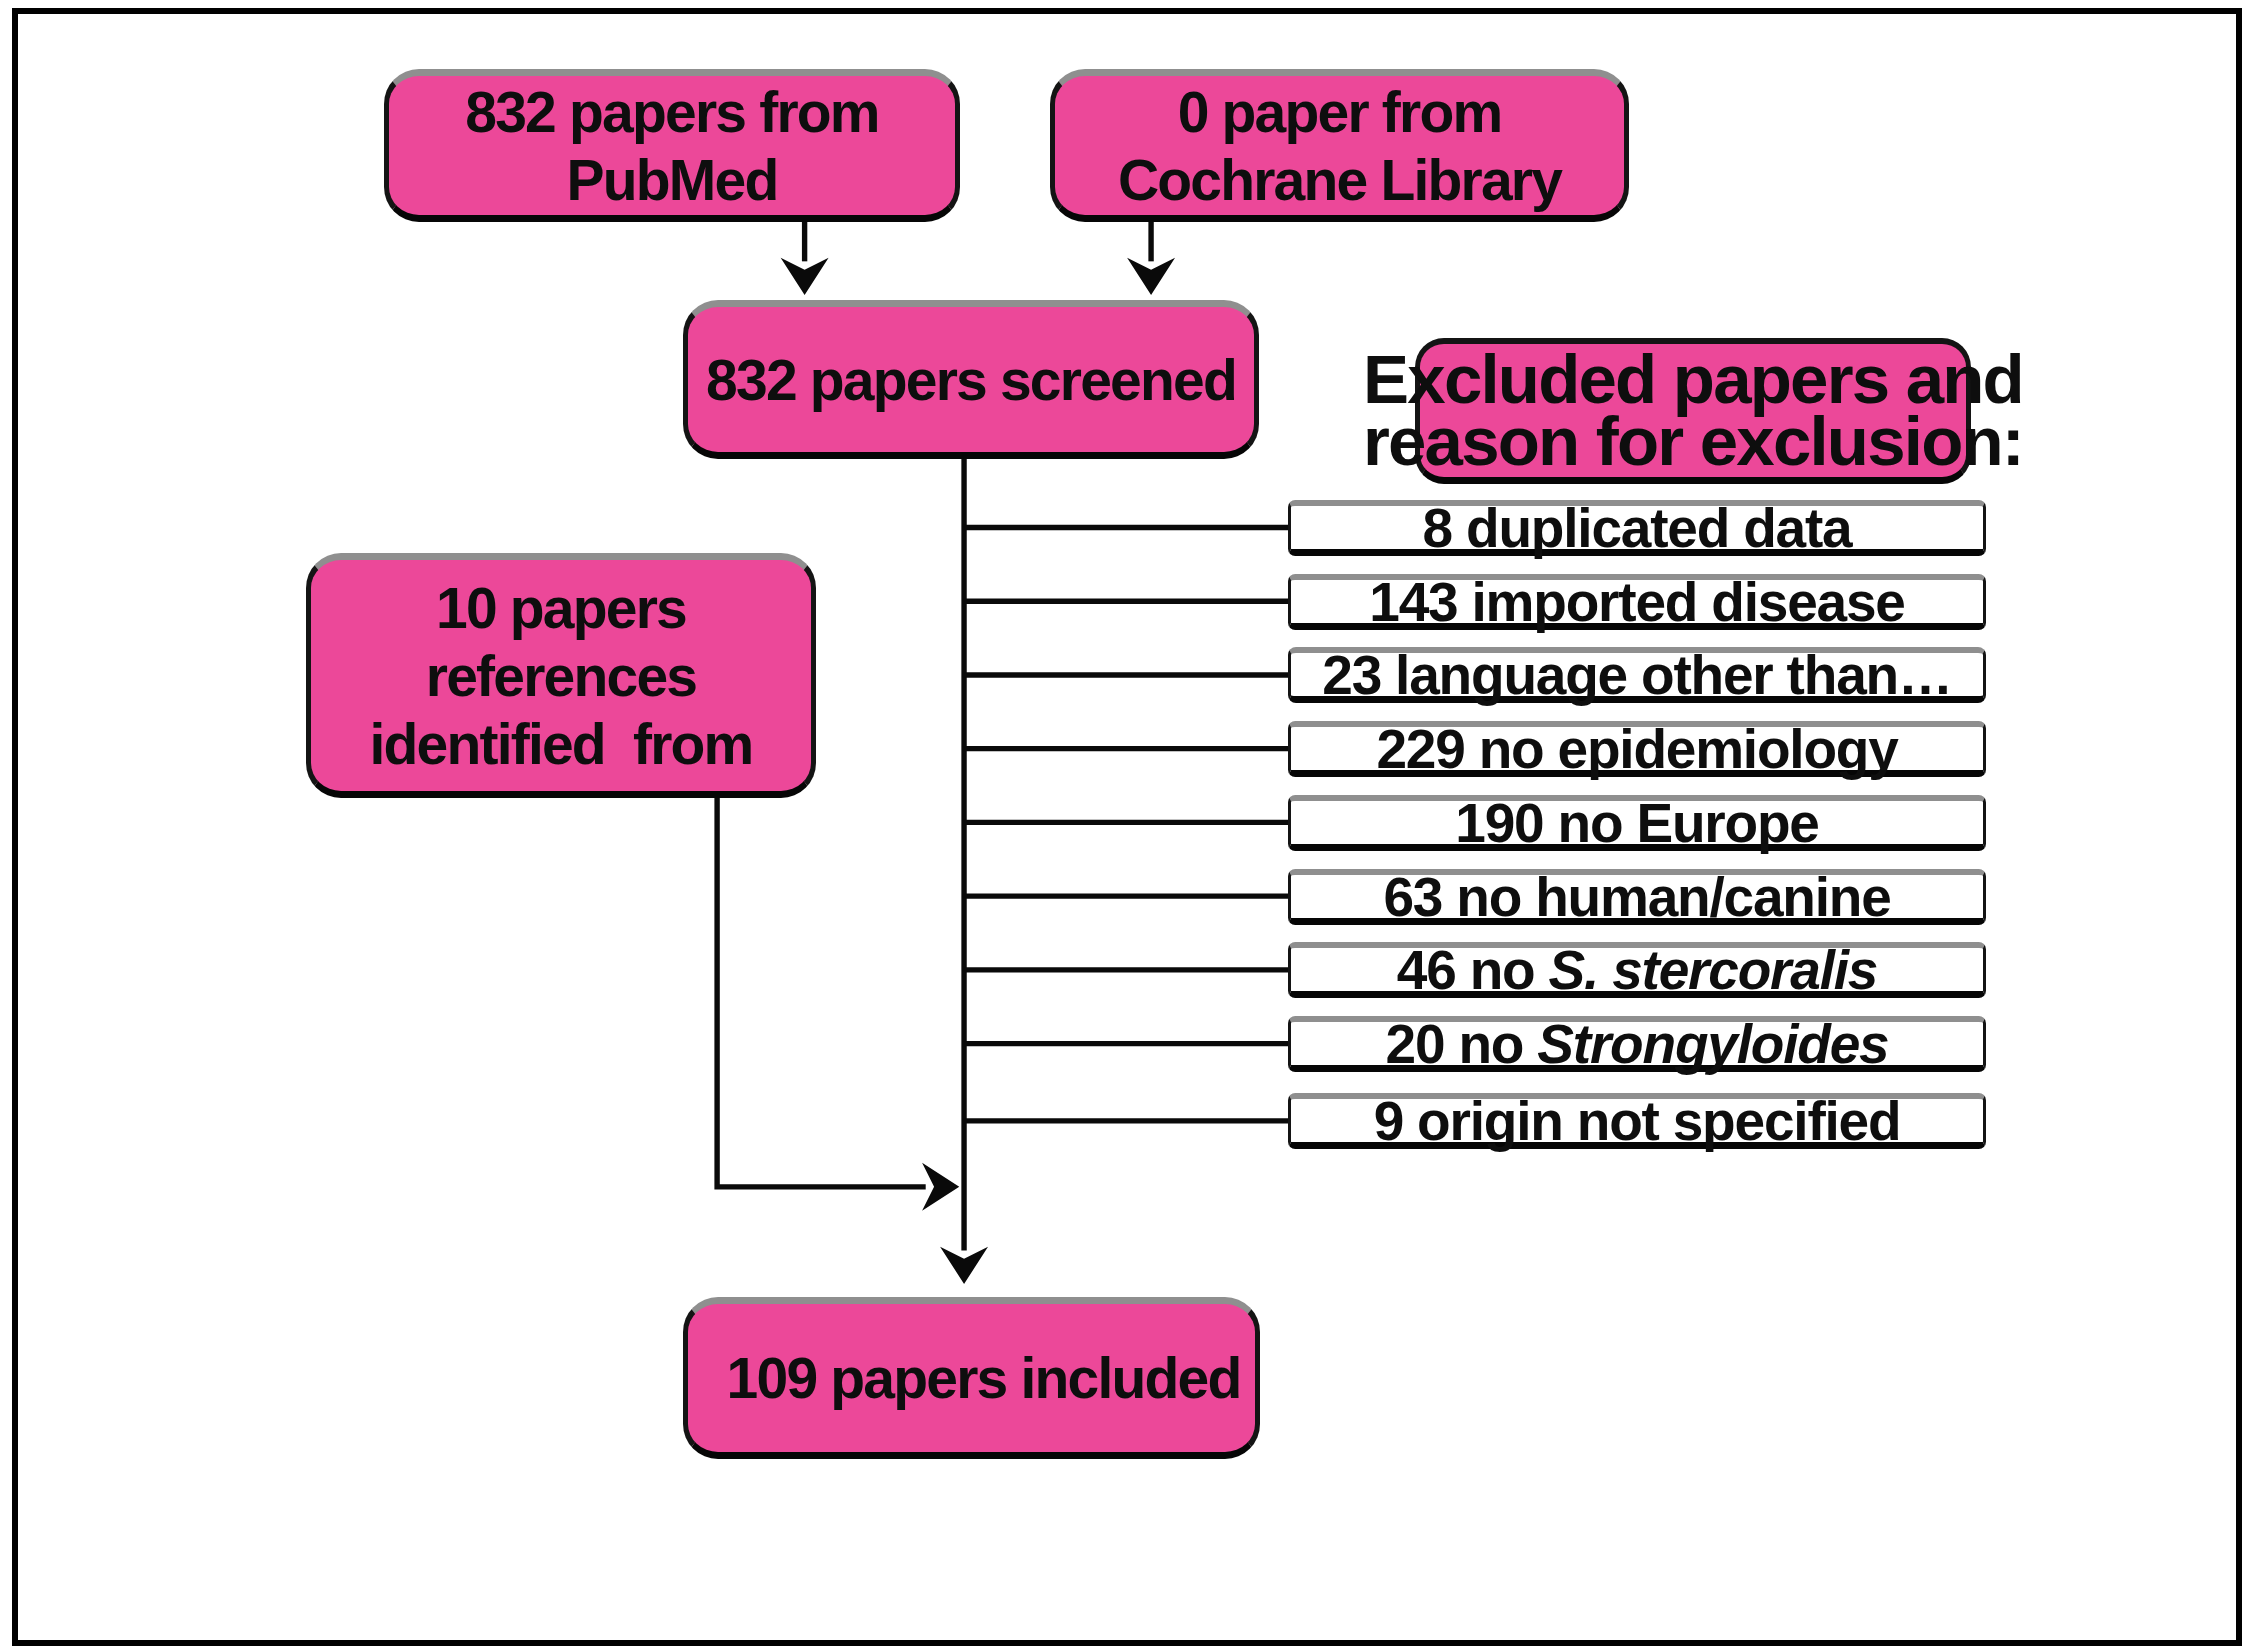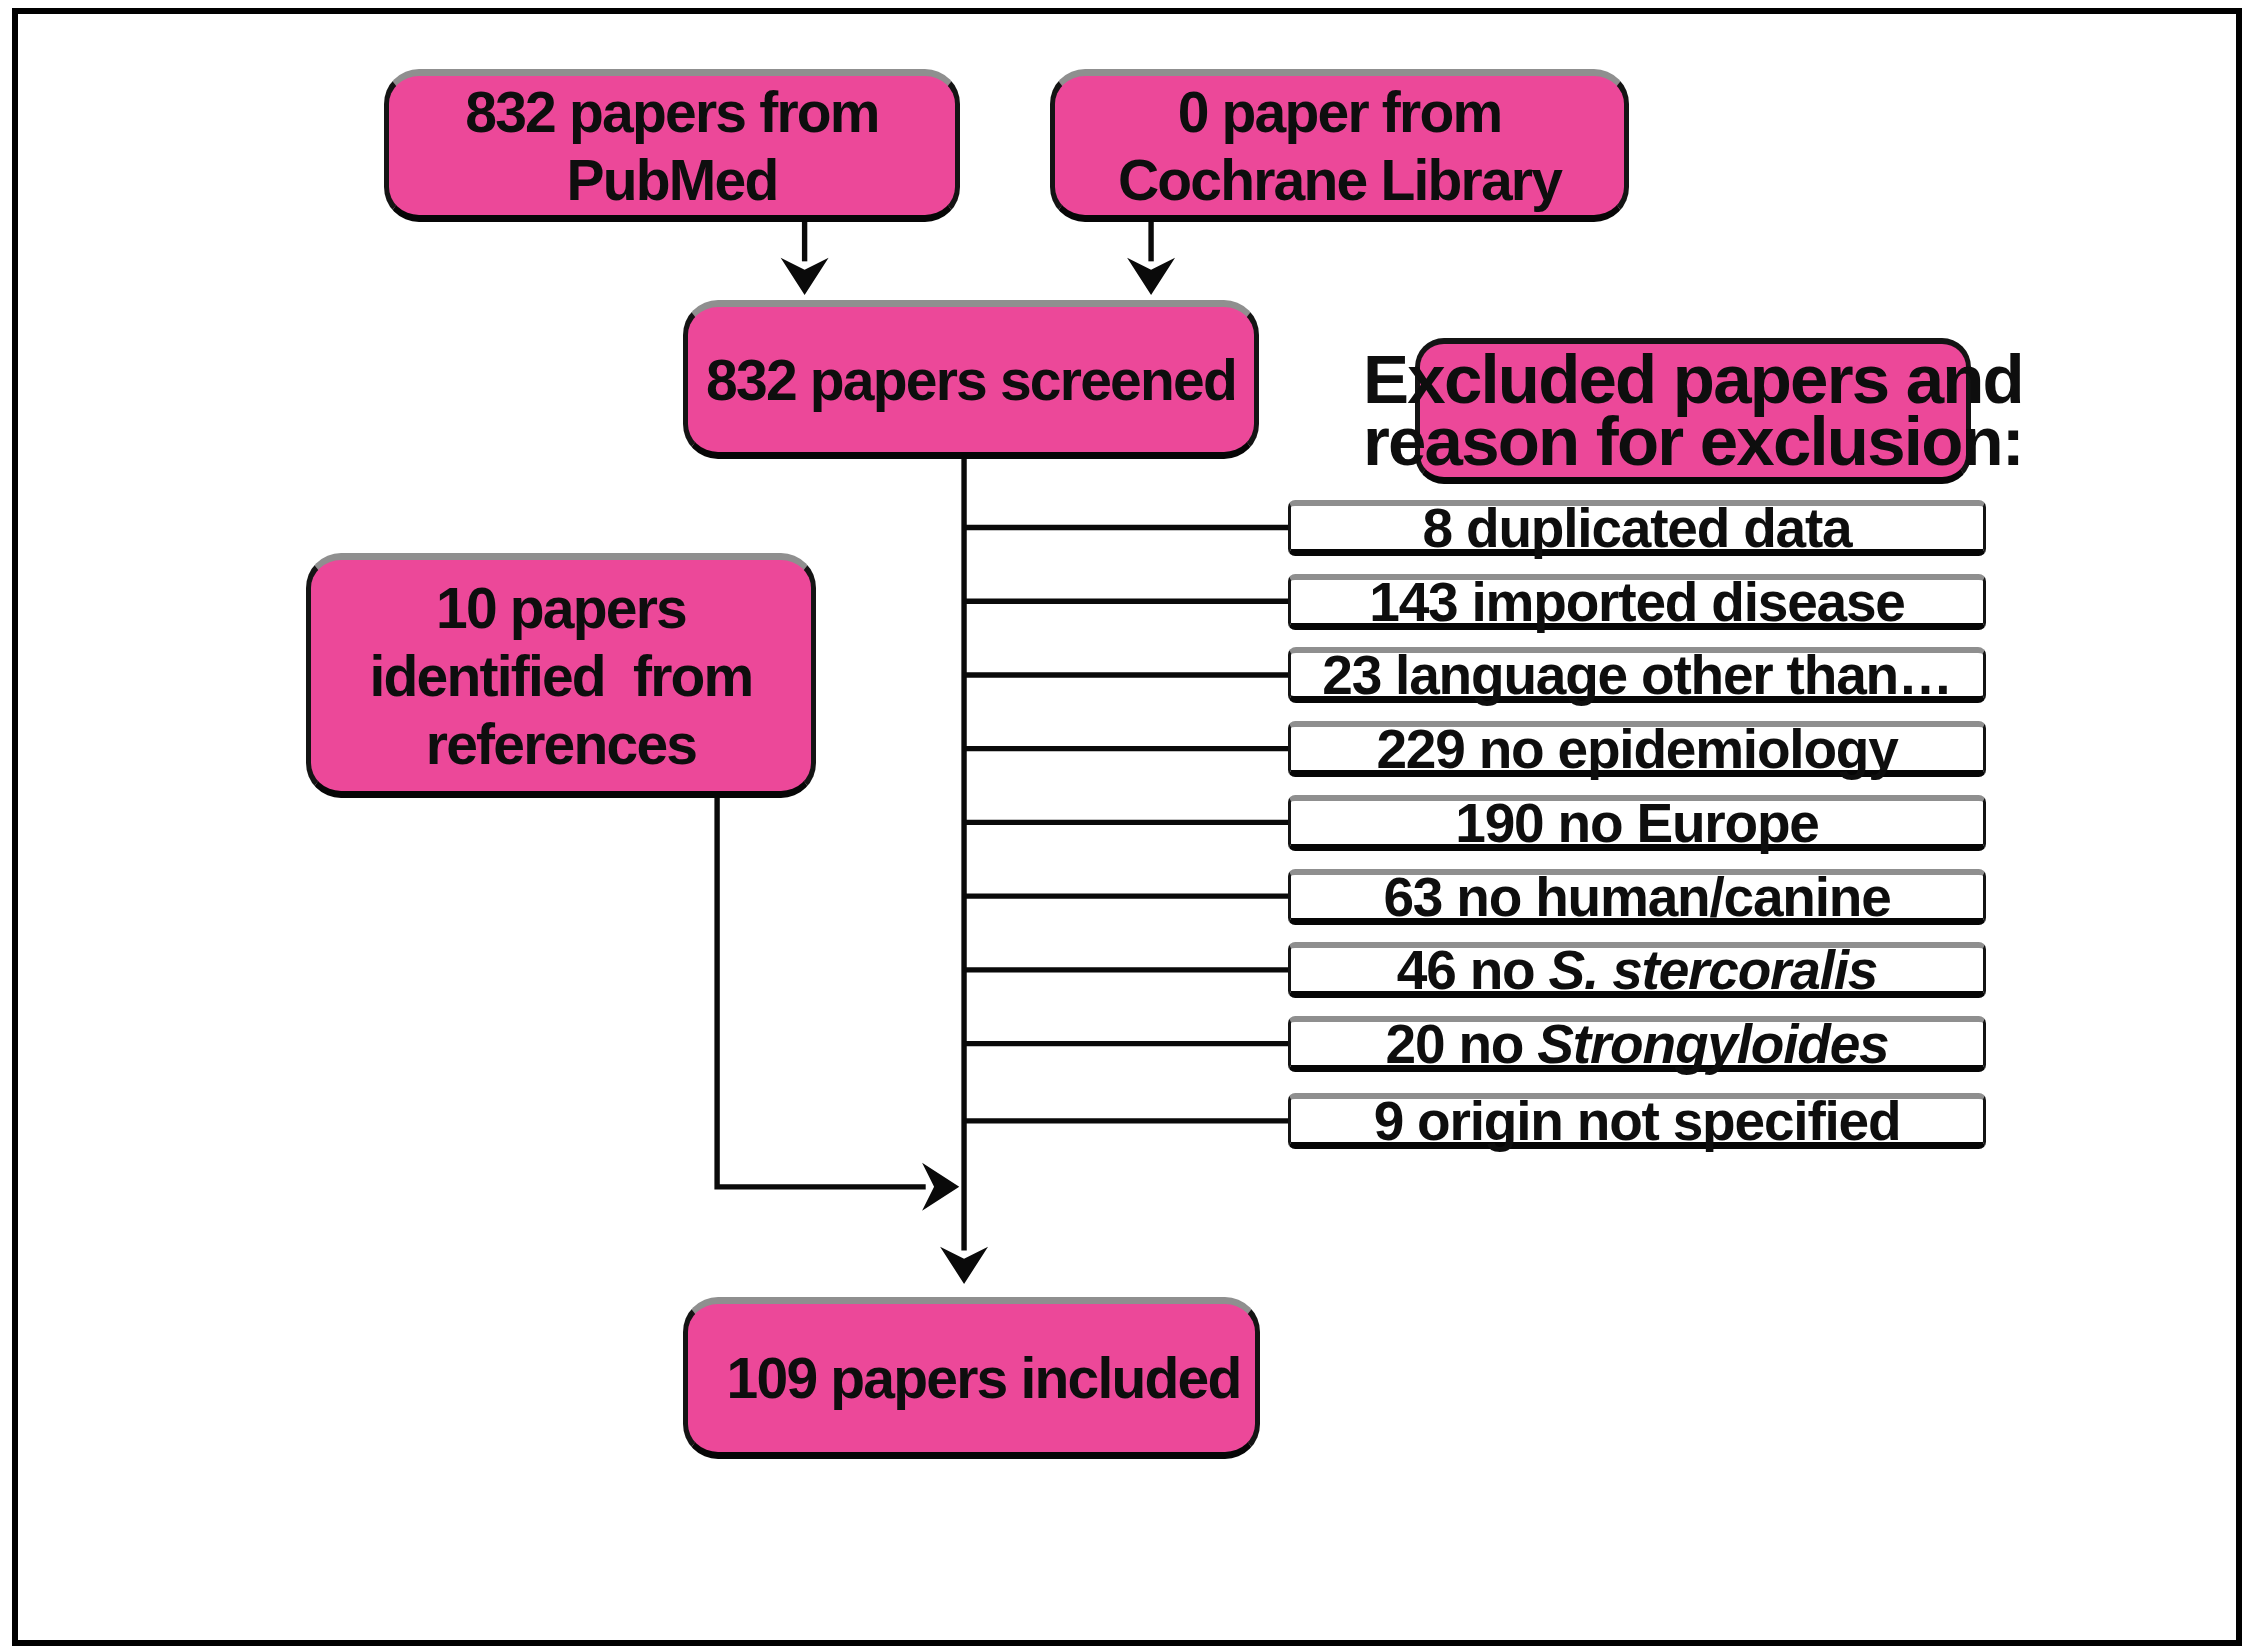--- a/index.html
+++ b/index.html
@@ -175,22 +175,22 @@
   </div>
   <div class="bar bar-7">
     <span>20 no </span><span class="it">Strongyloides</span>
   </div>
   <div class="bar bar-8">
     <span>9 origin not specified</span><span class="it"></span>
   </div>
 
   <div class="node pos-refs">
     <div class="line">10 papers</div>
+    <div class="line">references</div>
     <div class="line">identified  from</div>
-    <div class="line">references</div>
   </div>
 
   <div class="node pos-included">
     <div class="line">109 papers included</div>
   </div>
 
 </div>
 
 
 </body></html>

